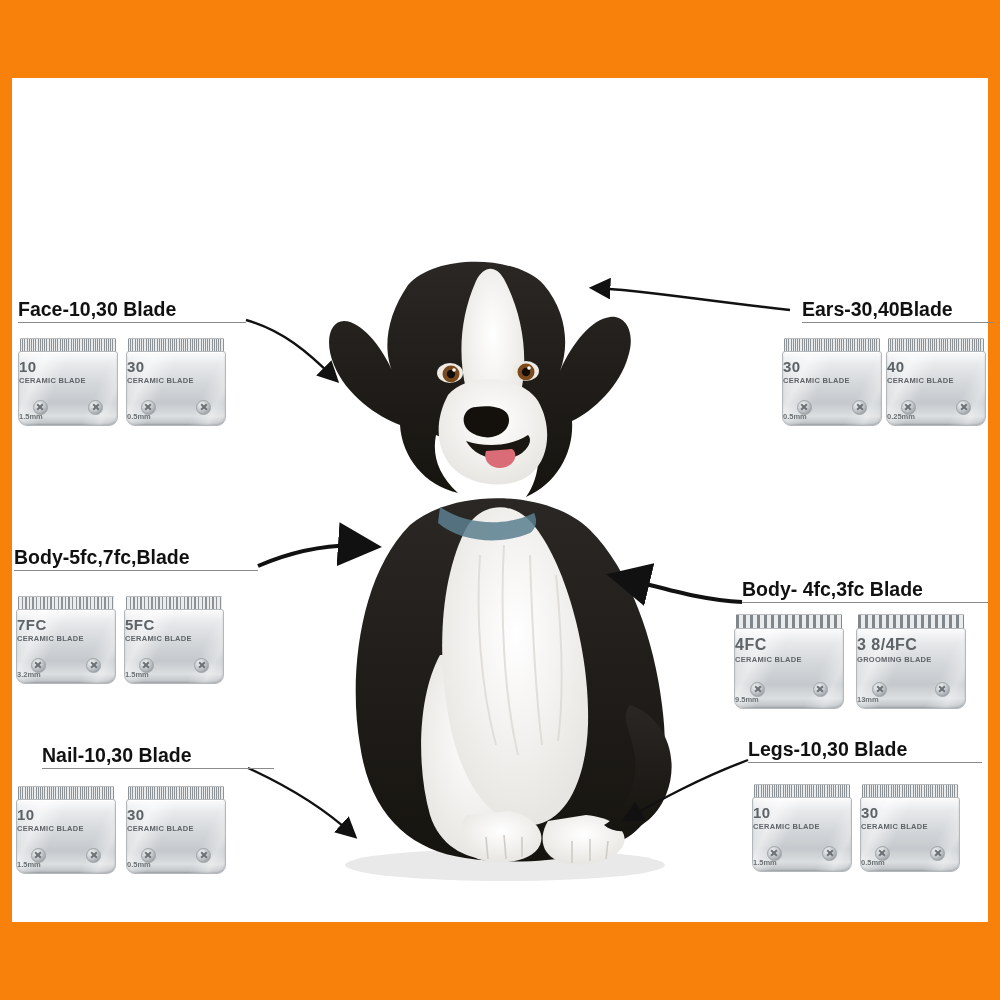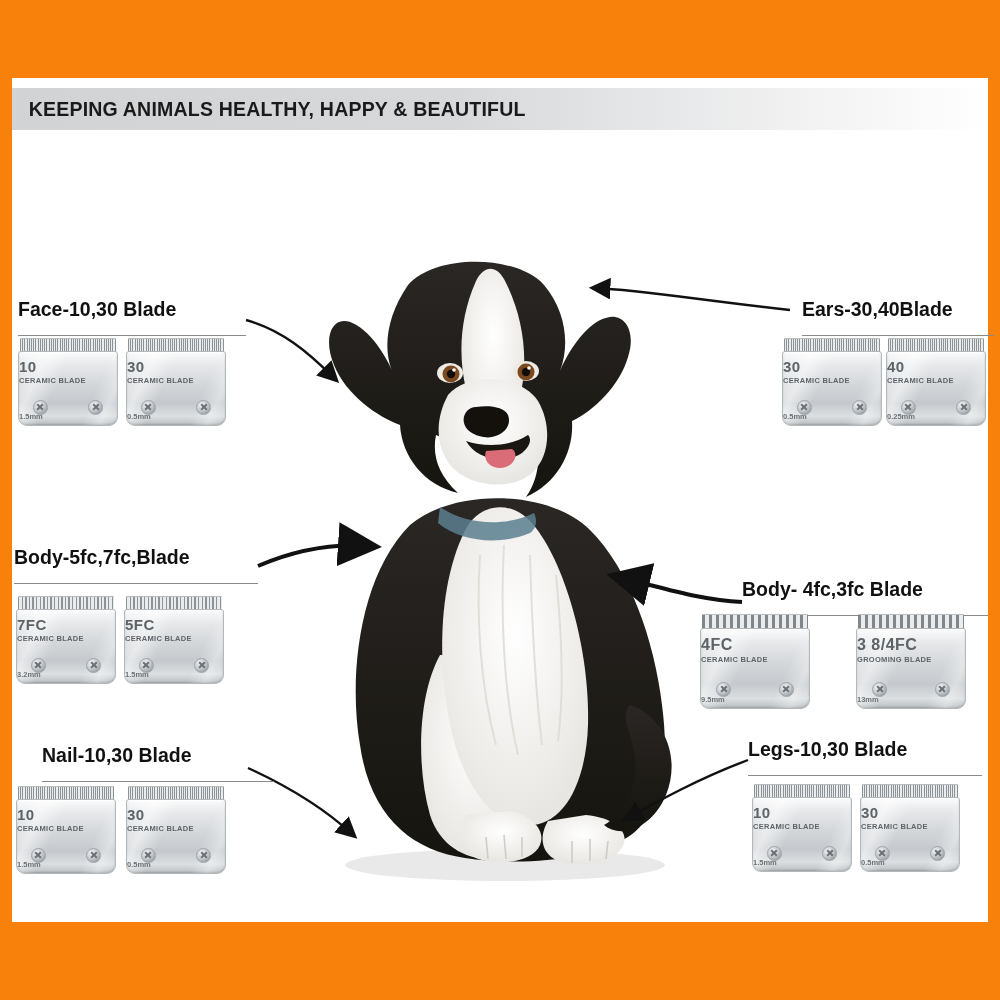--- a/index.html
+++ b/index.html
@@ -63,21 +63,21 @@
     transform-origin: left center;
   }
 
   
   .label {
     position: absolute;
     font-size: 19.5px;
     font-weight: bold;
     color: #111111;
     white-space: nowrap;
-    padding-bottom: 14px;
+    padding-bottom: 1px;
     border-bottom: 1.5px solid #8a8a8a;
     font-family: "Liberation Sans", sans-serif;
   }
 
   
   .blade {
     position: absolute;
     width: 100px;
     height: 88px;
   }
@@ -232,23 +232,20 @@
 </head>
 <body>
 
 <div id="page">
 
   <div class="band-top"></div>
   <div class="band-bottom"></div>
   <div class="edge-left"></div>
   <div class="edge-right"></div>
 
-  <div class="tagline-bar">
-    <div class="tagline-text">KEEPING ANIMALS HEALTHY, HAPPY &amp; BEAUTIFUL</div>
-  </div>
 
   <div class="dog-stage">
     <svg width="420" height="665" viewBox="0 0 420 665" xmlns="http://www.w3.org/2000/svg">
       <defs>
         <radialGradient id="furW" cx="50%" cy="40%" r="60%">
           <stop offset="0%" stop-color="#ffffff"></stop>
           <stop offset="100%" stop-color="#e8e6e2"></stop>
         </radialGradient>
         <linearGradient id="furB" x1="0" y1="0" x2="0" y2="1">
           <stop offset="0%" stop-color="#2a2724"></stop>
@@ -436,21 +433,21 @@
         <div class="blade-type">CERAMIC BLADE</div>
         <div class="screw left"></div>
         <div class="screw right"></div>
         <div class="blade-mm">1.5mm</div>
       </div>
     </div>
   </div>
 
   <div class="label" style="left:742px; top:578px; width:246px;">Body- 4fc,3fc Blade</div>
 
-  <div class="blade big" style="left:700px; top:614px;">
+  <div class="blade big" style="left:734px; top:614px;">
     <div class="blade-inner">
       <div class="teeth coarse"></div>
       <div class="body-plate">
         <div class="sheen"></div>
         <div class="blade-size">4FC</div>
         <div class="blade-type">CERAMIC BLADE</div>
         <div class="screw left"></div>
         <div class="screw right"></div>
         <div class="blade-mm">9.5mm</div>
       </div>

